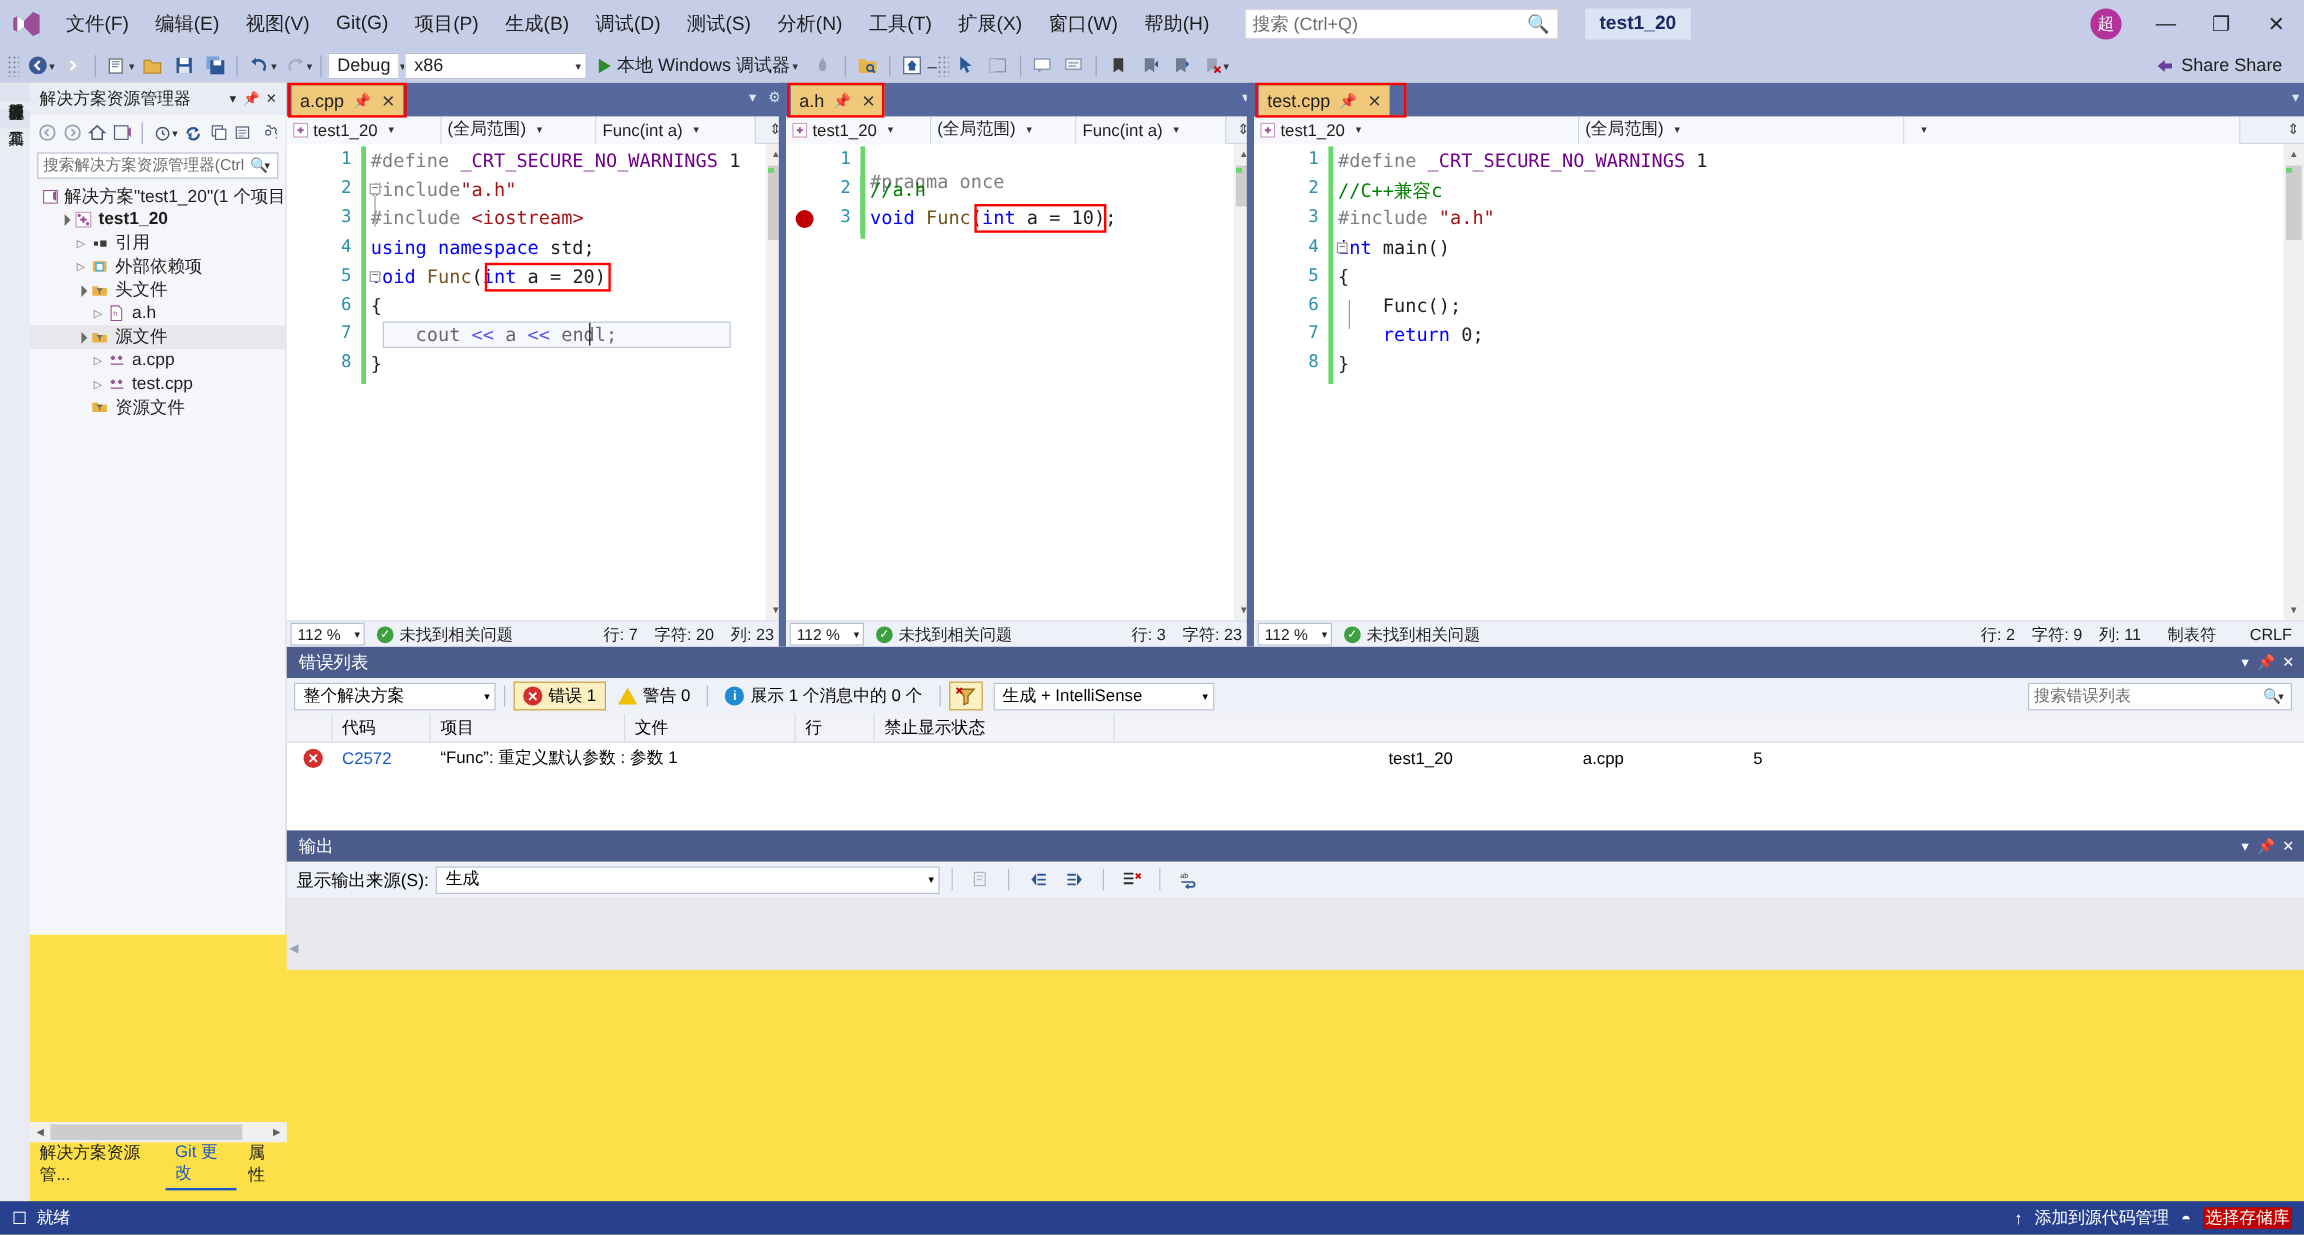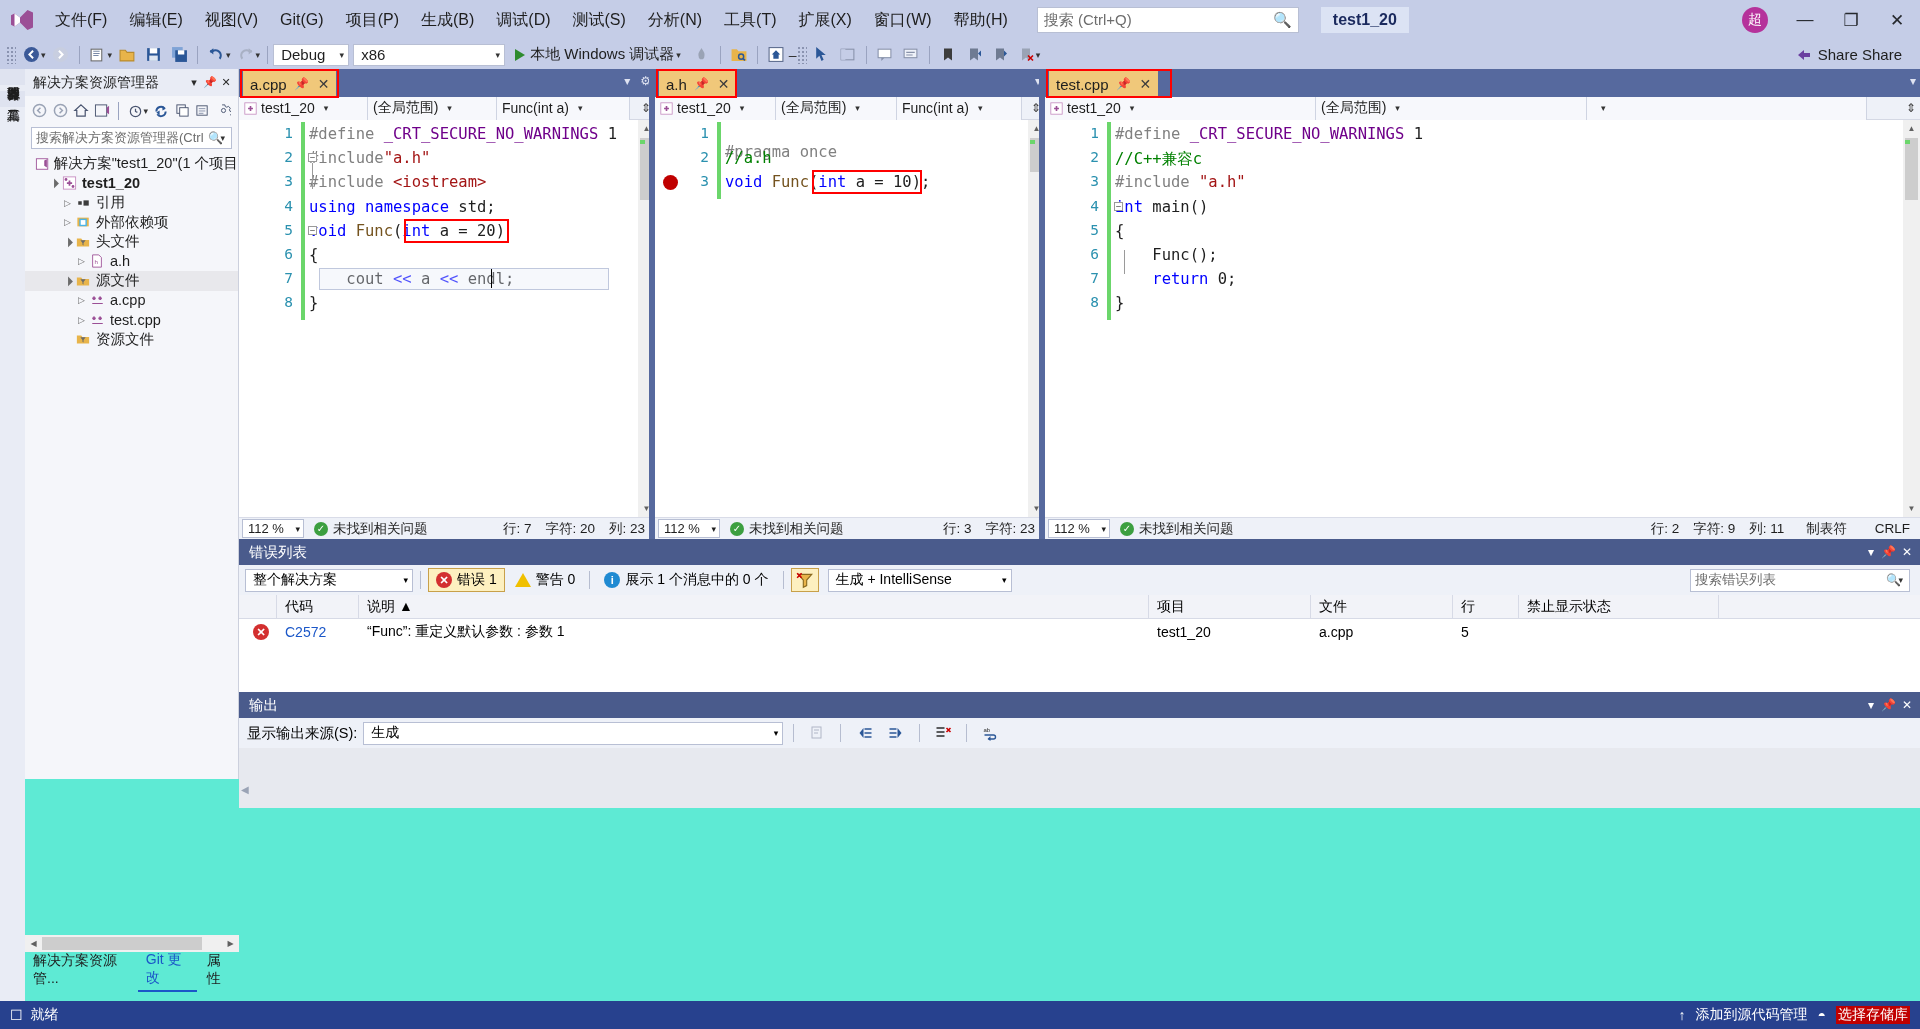--- a/index.html
+++ b/index.html
@@ -4,21 +4,21 @@
 <style>
   * { box-sizing: border-box; }
   html, body {
     margin: 0; padding: 0;
     width: 1920px; height: 1029px;
     overflow: hidden;
     font-family: "Liberation Sans", sans-serif;
     font-size: 15px;
     background: #e9ecf5;
   }
-  .app { position: relative; width: 1920px; height: 1029px; background: #5eead4; }
+  .app { position: relative; width: 1920px; height: 1029px; background: #fde047; }
 
   
   .menubar {
     position: absolute; left: 0; top: 0; width: 1920px; height: 40px;
     background: #c5cde7; display: flex; align-items: center;
   }
   .vs-logo { width: 44px; height: 40px; display: flex; align-items: center; justify-content: center; }
   .vs-logo svg { display: block; }
   .menu-item {
     padding: 4px 11px; font-size: 16px; color: #1e1e1e; white-space: nowrap; cursor: default;
@@ -281,21 +281,21 @@
     <div class="caret">▾</div>
     <div class="tb-ico">
       <svg width="17" height="17" viewBox="0 0 16 16">
           <path d="M5 12 A5 5 0 0 1 12 5 L14 5" stroke="#a8b0c4" stroke-width="2" fill="none"></path>
           <path d="M11 2 L14.5 5 L11 8" fill="#a8b0c4"></path>
         </svg>
     </div>
     <div class="caret">▾</div>
     <div class="tb-sep"></div>
 
-    <div class="combo" style="width:76px">
+    <div class="combo" style="width:60px">
       <div class="cv">Debug</div>
       <div class="cc">▾</div>
     </div>
     <div class="combo" style="width:152px">
       <div class="cv">x86</div>
       <div class="cc">▾</div>
     </div>
 
     <div class="run-btn">
       <div class="tri"></div>
@@ -841,21 +841,20 @@
       </div>
       <div class="err-search">
         <div class="txt">搜索错误列表</div>
         <div style="font-size:12px;">🔍</div>
         <div class="caret">▾</div>
       </div>
     </div>
     <div class="err-grid-head" id="err-head">
         <div class="gh" style="width: 38px;"></div>
         <div class="gh" style="width: 82px;">代码</div>
-        <div class="gh" style="width: 790px;">说明 ▲</div>
         <div class="gh" style="width: 162px;">项目</div>
         <div class="gh" style="width: 142px;">文件</div>
         <div class="gh" style="width: 66px;">行</div>
         <div class="gh" style="width: 200px;">禁止显示状态</div>
       </div>
     <div id="err-rows">
         <div class="err-row">
           <div class="gc" style="width: 38px; justify-content: flex-end;">
             <span class="err-ico">✕</span>
           </div>

